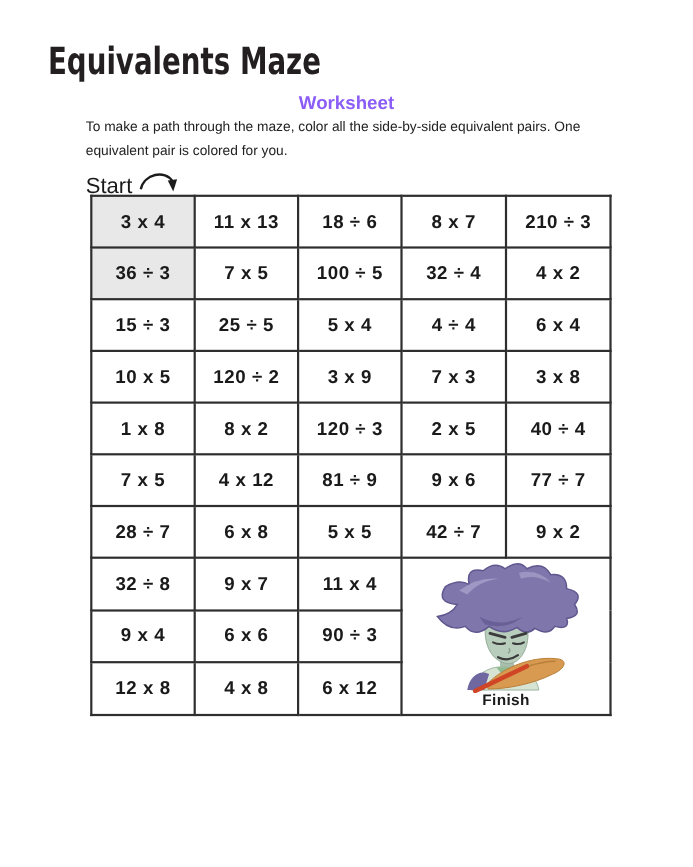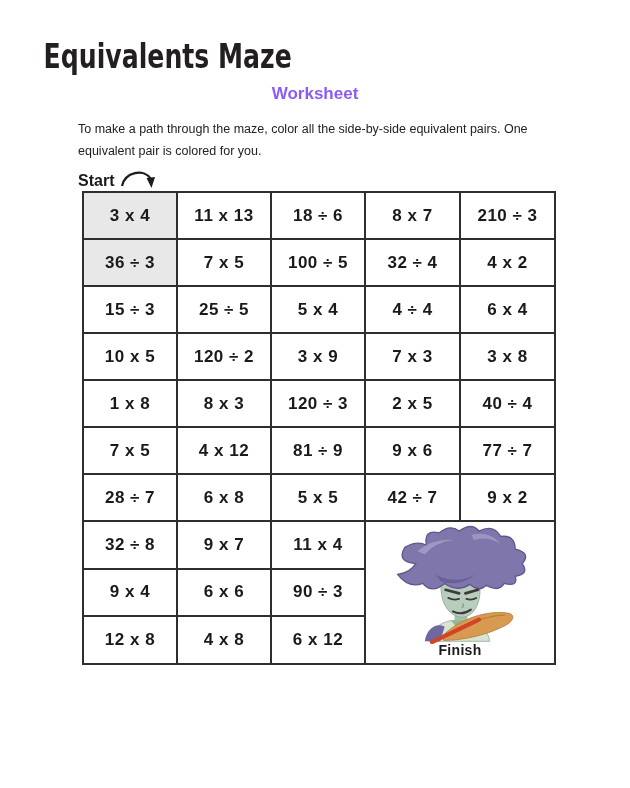--- a/index.html
+++ b/index.html
@@ -27,34 +27,34 @@
   }
   .subtitle {
     text-align: center;
     font-size: 17px;
     font-weight: bold;
     margin-top: 6px;
     color: #8b5cf6;
   }
 
   .instructions {
-    margin: 14px 0 0 78px;
+    margin: 0 0 0 78px;
     width: 452px;
     font-size: 12.5px;
     line-height: 22px;
     color: #222;
   }
 
   .start-row {
     display: flex;
     align-items: flex-start;
     margin: 8px 0 0 78px;
     height: 21px;
   }
-  .start-label { font-weight: bold; font-size: 16px; padding-top: 2px; }
+  .start-label { font-weight: normal; font-size: 20px; padding-top: 2px; }
   .start-arrow { margin-left: 5px; margin-top: -3px; }
 
   table.maze { border-collapse: collapse; margin: 0 0 0 82px; }
   td.cell {
     width: 94px; height: 47px;
     border: 2px solid var(--grid-border, #2e2e2e);
     text-align: center;
     vertical-align: middle;
     font-weight: bold;
     font-size: 17px;
@@ -131,21 +131,21 @@
       </tr>
       <tr>
         <td class="cell">10 x 5</td>
         <td class="cell">120 ÷ 2</td>
         <td class="cell">3 x 9</td>
         <td class="cell">7 x 3</td>
         <td class="cell">3 x 8</td>
       </tr>
       <tr>
         <td class="cell">1 x 8</td>
-        <td class="cell">8 x 3</td>
+        <td class="cell">8 x 2</td>
         <td class="cell">120 ÷ 3</td>
         <td class="cell">2 x 5</td>
         <td class="cell">40 ÷ 4</td>
       </tr>
       <tr>
         <td class="cell">7 x 5</td>
         <td class="cell">4 x 12</td>
         <td class="cell">81 ÷ 9</td>
         <td class="cell">9 x 6</td>
         <td class="cell">77 ÷ 7</td>

